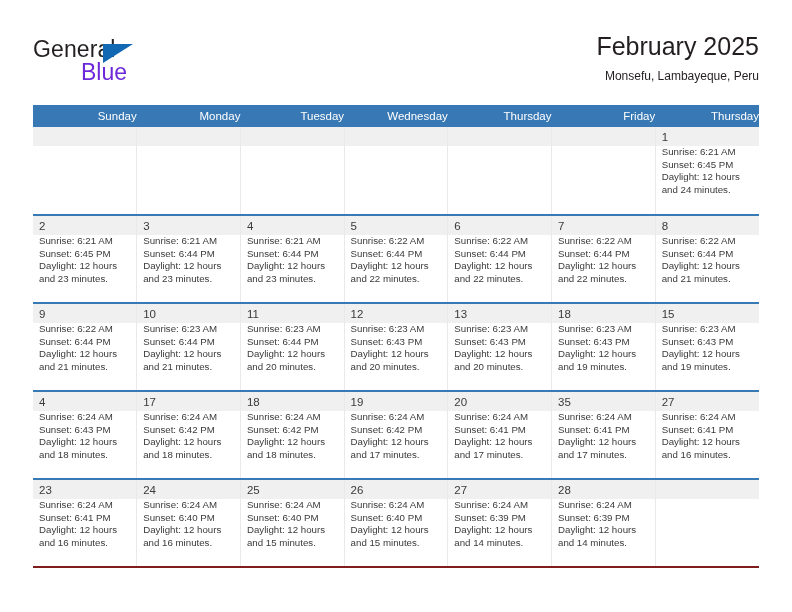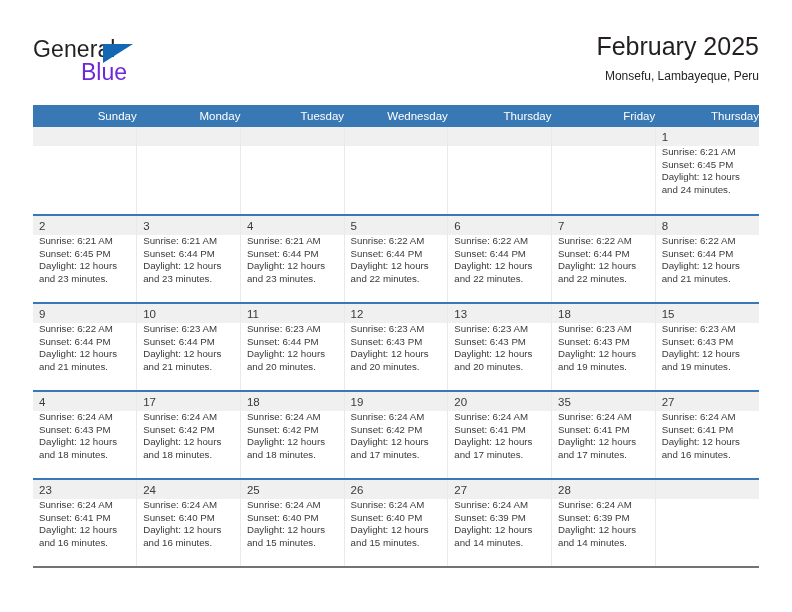--- a/index.html
+++ b/index.html
@@ -112,21 +112,21 @@
     border: none;
     border-bottom: 2px solid #3878b4;
     border-right: 1px solid #e9e9e9;
     height: 88px;
     box-sizing: border-box;
   }
   .week-row td:last-child {
     border-right: none;
   }
   .week-row.last-week td {
-    border-bottom: 2px solid #737373;
+    border-bottom: 2px solid #7f1d1d;
   }
 
   .cell-inner {
     height: 100%;
     box-sizing: border-box;
   }
   .daynum-band {
     background: #f0f0f0;
     height: 19px;
     padding: 2px 0 0 6px;

